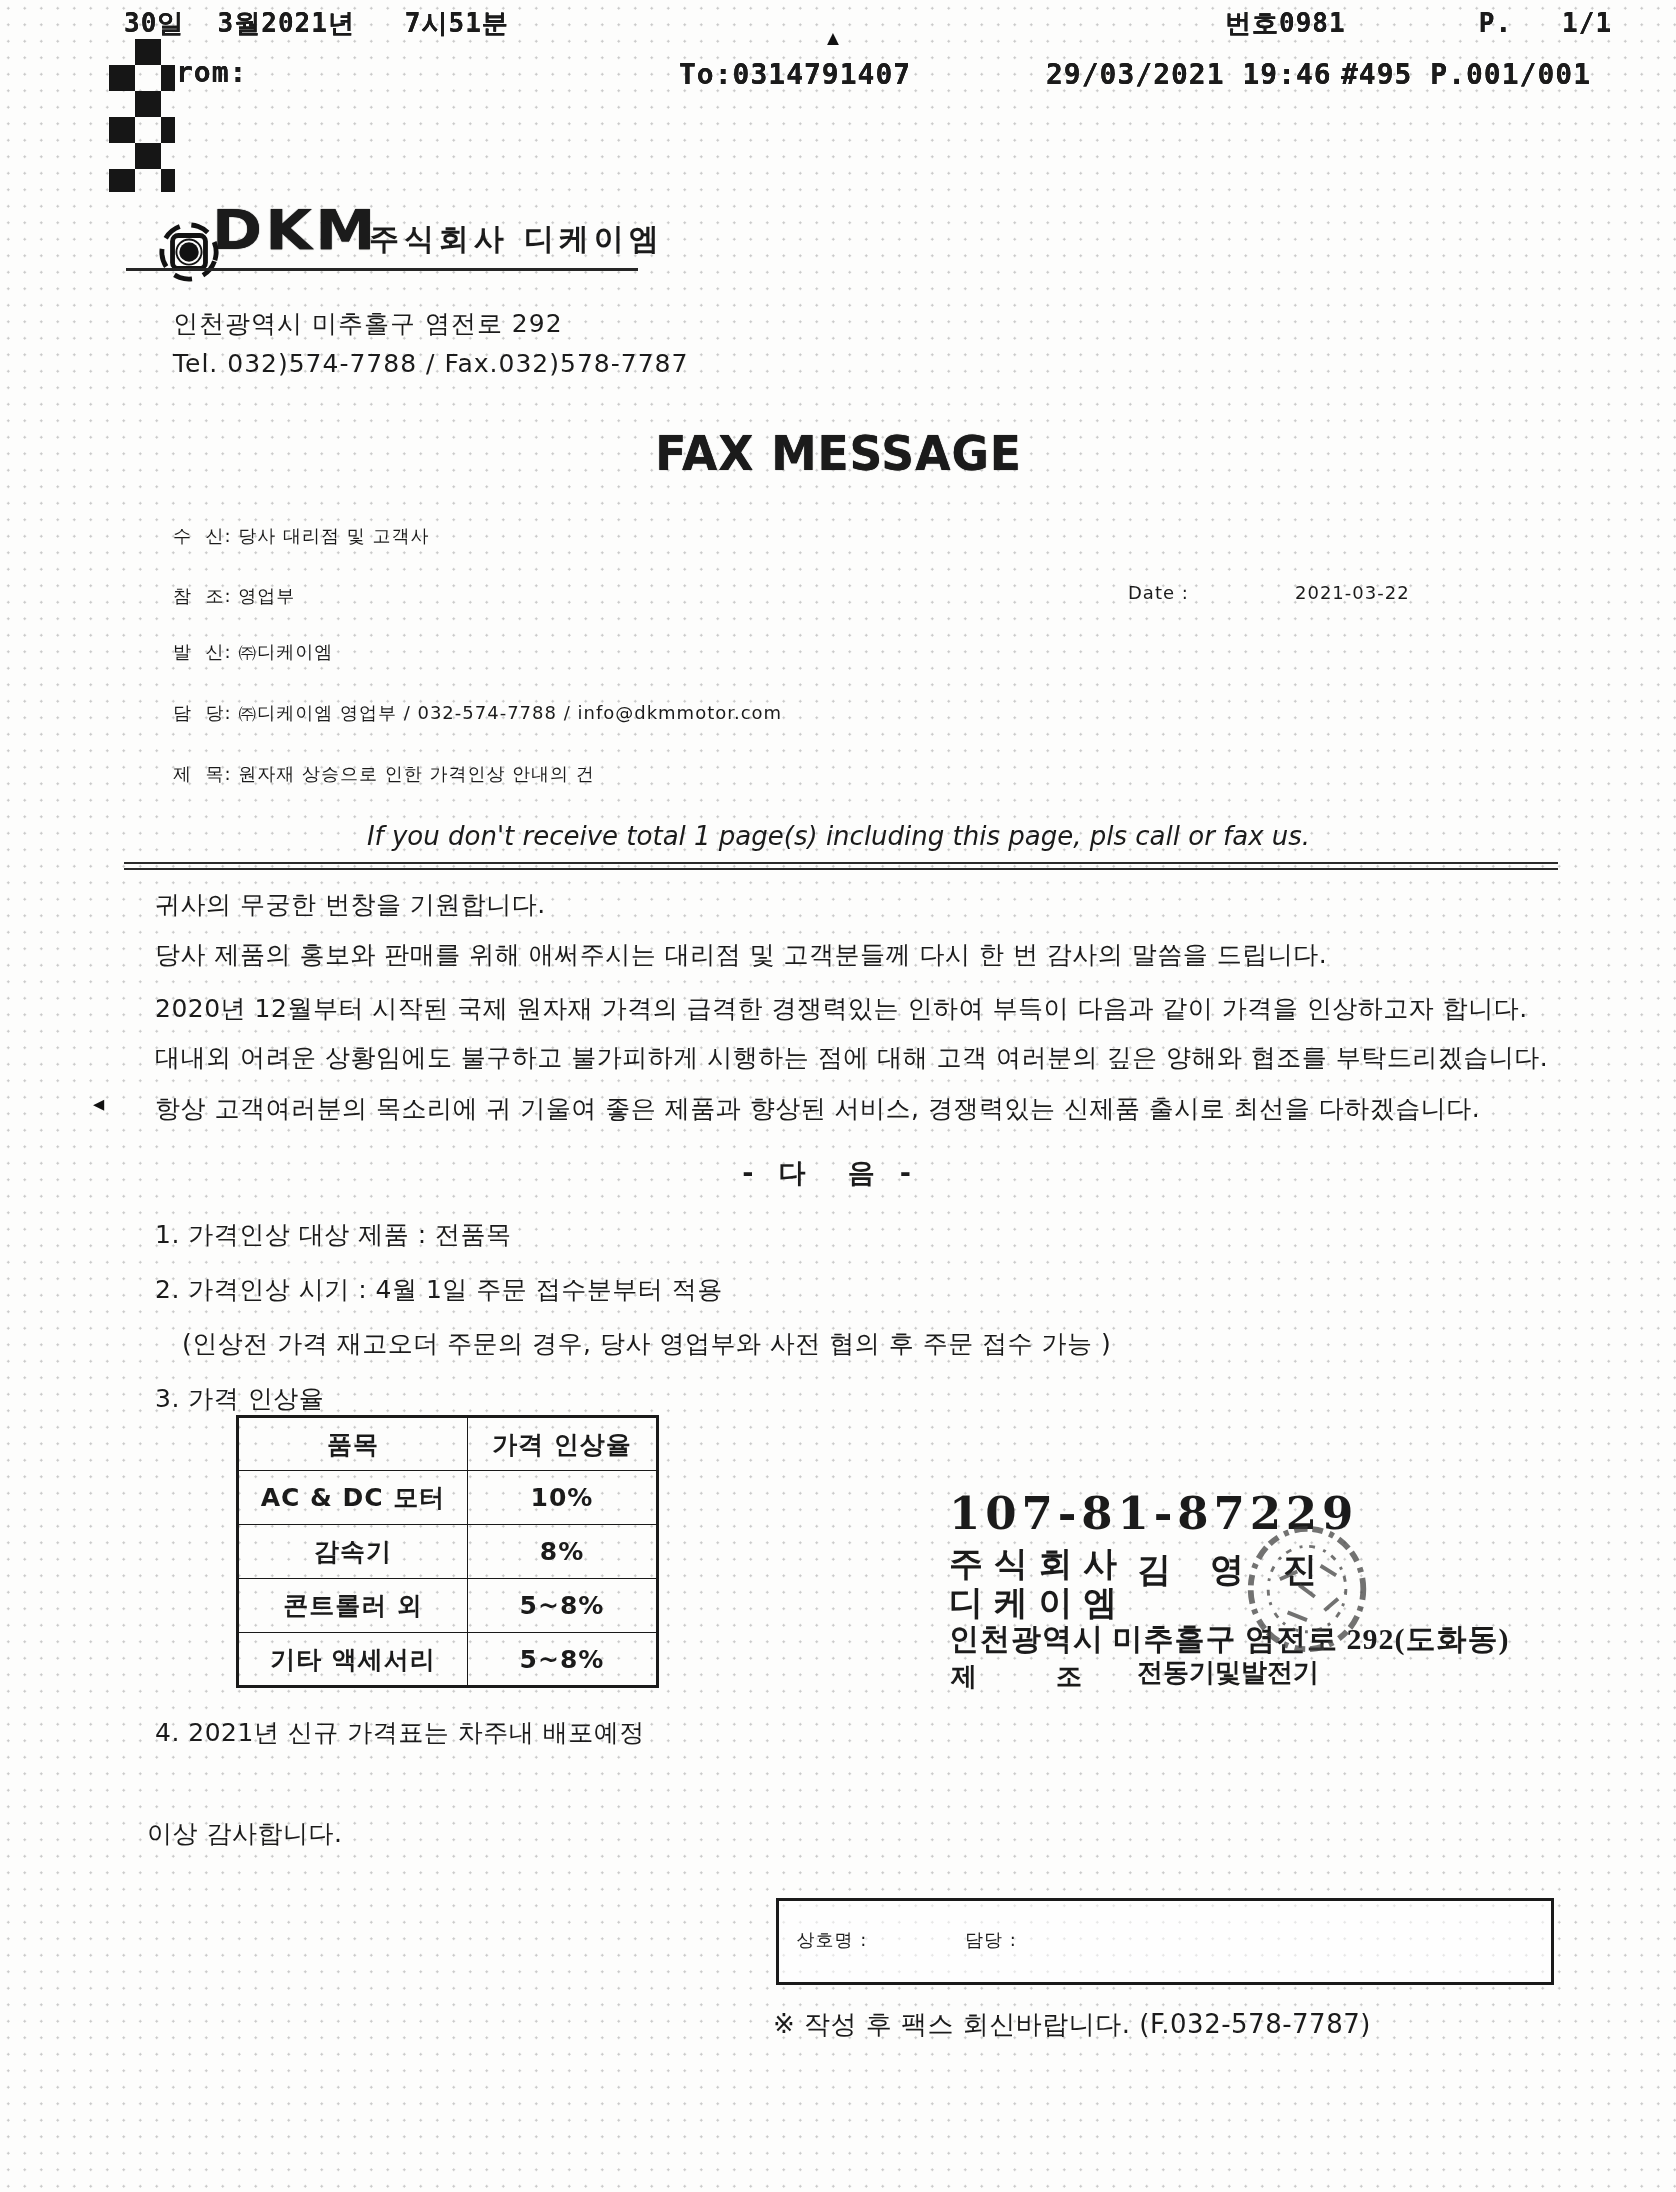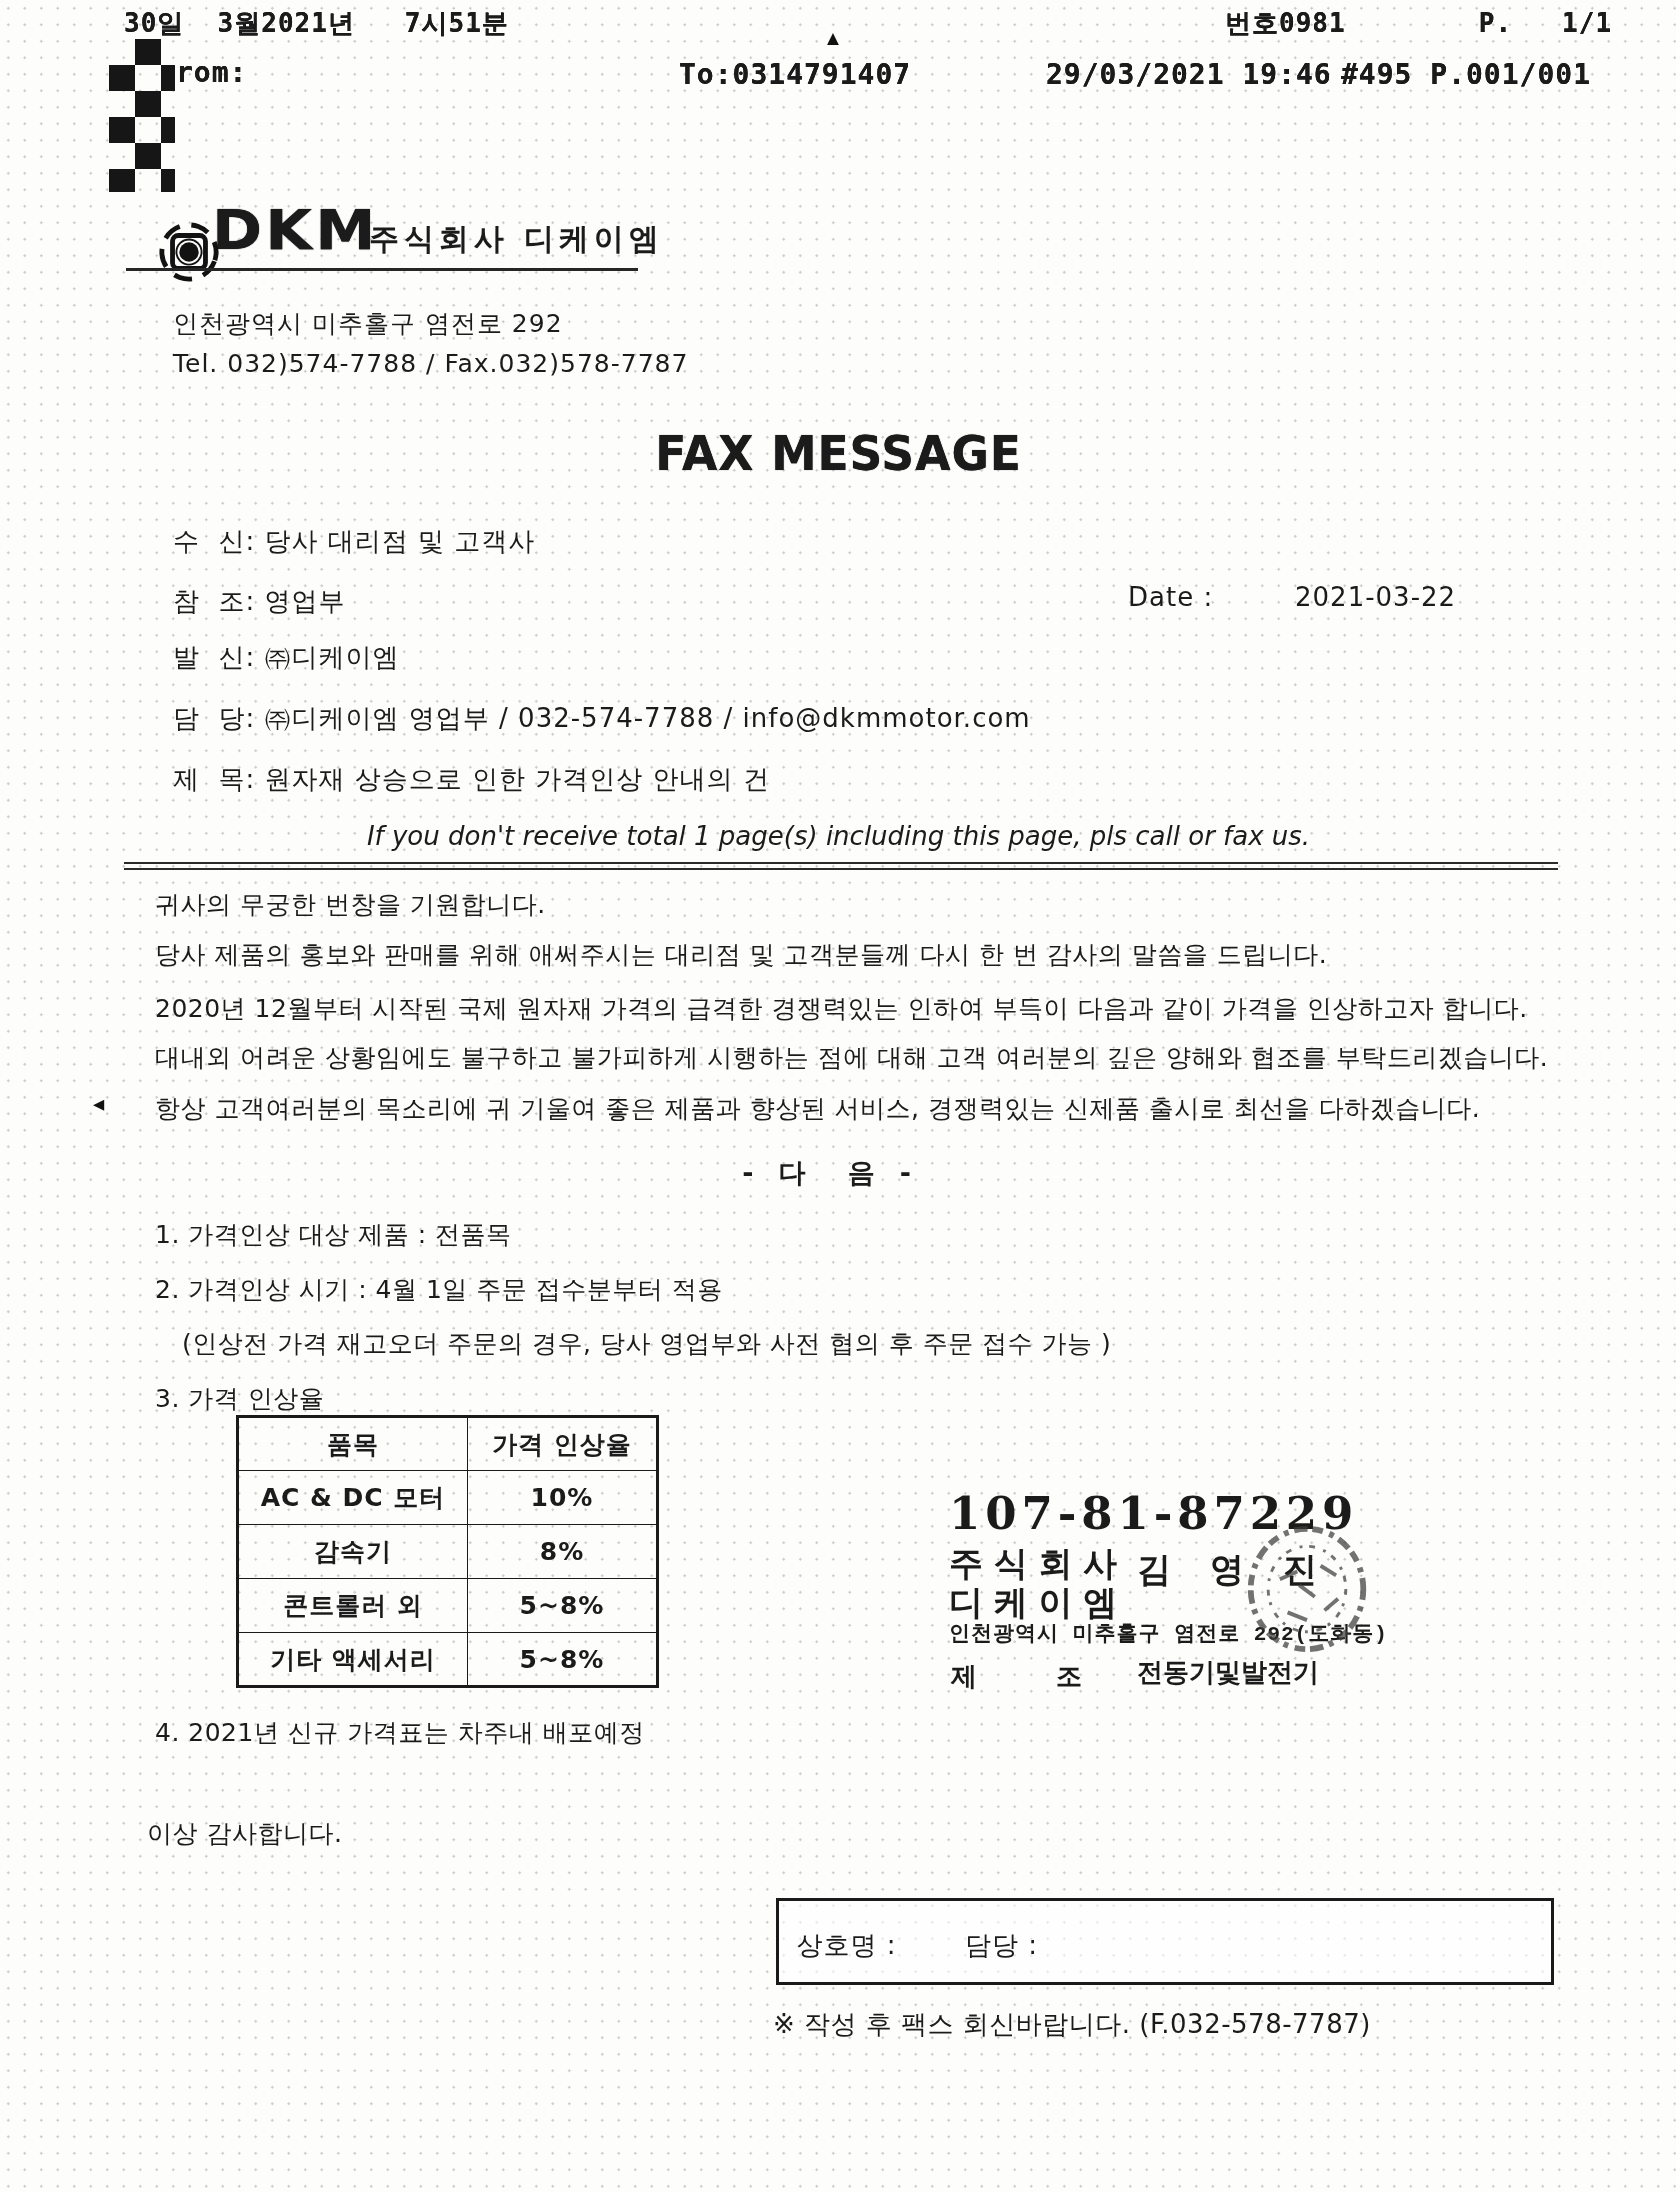--- a/index.html
+++ b/index.html
@@ -18,35 +18,35 @@
   .hdr1 { font-size:26px; letter-spacing:1px; }
   .hdr2 { font-size:28px; letter-spacing:1px; }
   .checker {
     background-image:repeating-conic-gradient(#161616 0% 25%, rgba(0,0,0,0) 0% 50%);
     background-size:52px 52px;
   }
   .logo-dkm { font-size:56px; font-weight:900; letter-spacing:2.9px; transform:scaleX(1.08); transform-origin:left; text-shadow:0 0 1px #000; }
   .logo-kr { font-size:30px; font-weight:700; letter-spacing:4.9px; }
   .addr { font-size:25px; font-weight:500; letter-spacing:1px; }
   .title { left:0; right:0; text-align:center; font-size:48px; font-weight:700; letter-spacing:1px; transform:scaleX(0.95); text-shadow:0 0 0.8px #000; }
-  .field { font-size:26px; font-weight:500; letter-spacing:1px; }
+  .field { font-size:18px; font-weight:500; letter-spacing:1px; }
   .notice { left:0; right:0; text-align:center; font-style:italic; font-size:26px; font-weight:500; }
   .body-p { font-size:25px; font-weight:500; letter-spacing:0.5px; }
   .daum { left:0; right:16px; text-align:center; font-size:27px; font-weight:600; letter-spacing:7.8px; }
   .rule-thin { height:2.9px; background:#262626; }
   .rule-thick { height:7.8px; border-top:2.9px solid #2b2b2b; border-bottom:2.9px solid #2b2b2b; }
   table.price { position:absolute; left:236px; top:1415px; width:423px; border-collapse:collapse; border:3.9px solid #1a1a1a; }
   table.price th, table.price td {
     border:1.9px solid #1a1a1a; text-align:center; font-size:25px; font-weight:600;
     height:54px; vertical-align:middle; letter-spacing:1px;
   }
   table.price col.c1 { width:230px; }
   .stamp-num { font-family:"DejaVu Serif",serif; font-size:45px; font-weight:600; letter-spacing:4.9px; }
   .stamp-kr { font-size:34px; font-weight:600; }
-  .stamp-addr { font-family:Liberation Mono, monospace; font-size:21px; font-weight:700; letter-spacing:1px; }
+  .stamp-addr { font-family:Liberation Serif, serif; font-size:30px; font-weight:700; letter-spacing:1px; }
   .stamp-cat { font-family:"DejaVu Serif",serif; font-size:26px; font-weight:700; }
   .reply-box { border:3.9px solid #1a1a1a; background:rgba(255,255,255,0.55); }
   .marker { color:#111; }
 </style>
 </head>
 <body>
 
 <div class="page">
 
   <div class="abs faxmono hdr1" style="left:124px; top:5.8px;">30일  3월2021년   7시51분</div>

